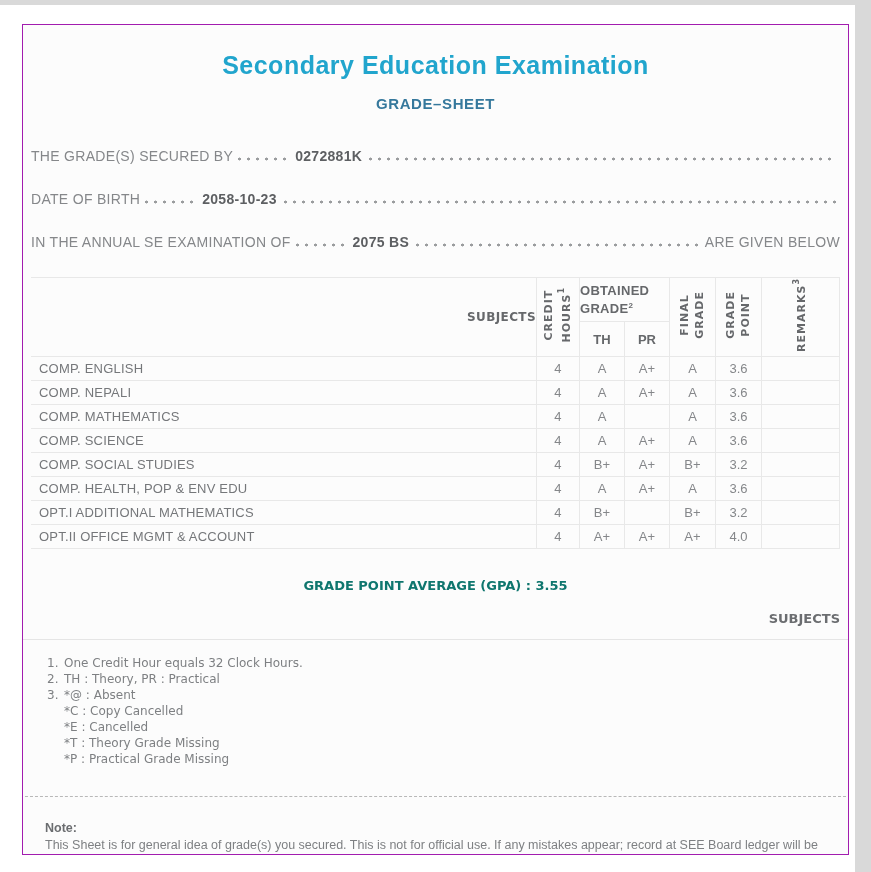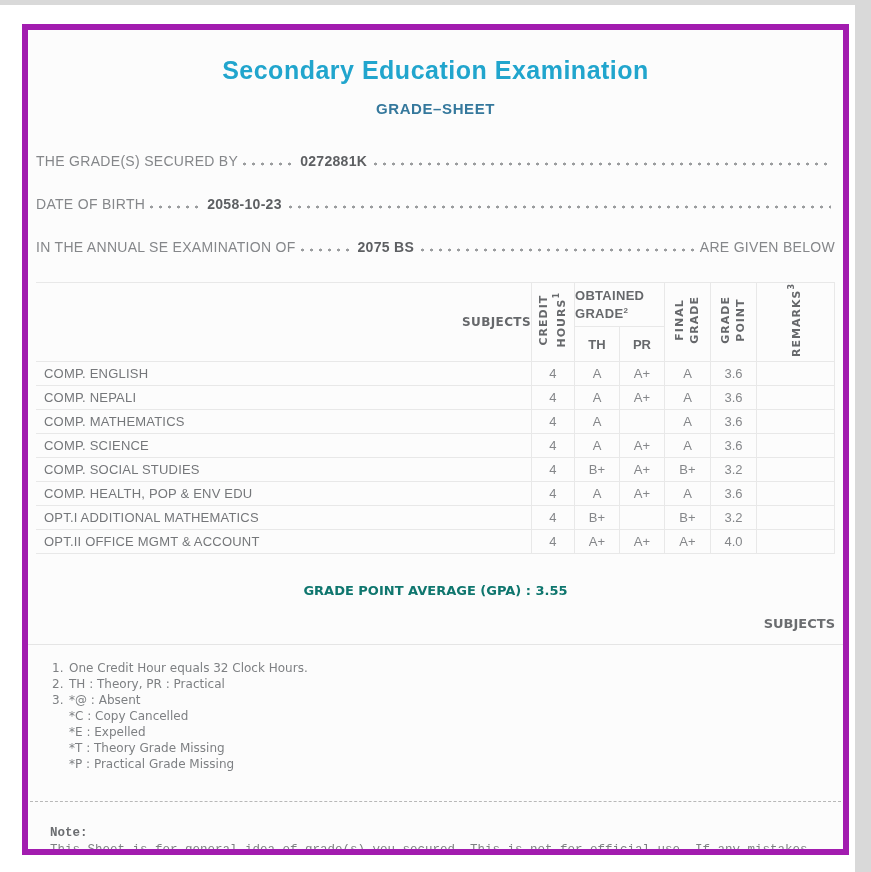--- a/index.html
+++ b/index.html
@@ -18,21 +18,21 @@
   .scrollbar-track {
     position: absolute; top: 0; right: 0;
     width: 16px; height: 872px;
     background: #d9d9d9;
   }
   .card {
     position: absolute;
     left: 22px; top: 24px;
     width: 827px; height: 831px;
     background: #fcfcfc;
-    border: 6px solid #a21caf;
+    border: 1px solid #a21caf;
     padding: 0 8px;
     overflow: hidden;
   }
   
   .doc-title {
     margin-top: 26px;
     text-align: center;
     font-size: 25px;
     font-weight: bold;
     letter-spacing: 0.5px;
@@ -181,21 +181,21 @@
   .fn-num { width: 17px; flex: none; }
   .fn-lines { flex: 1; }
   
   .dashed-divider {
     border-top: 1px dashed #b8b8b8;
     margin: 29px -6px 0 -6px;
   }
   .note-block {
     margin-top: 23px;
     padding: 0 10px 0 14px;
-    font-family: Liberation Mono, monospace;
+    font-family: Liberation Sans, sans-serif;
     font-size: 12.5px;
     color: #7e8083;
     line-height: 17px;
   }
   .note-label { font-weight: bold; color: #6b6d70; }
 </style>
 </head>
 <body>
 
 <div class="top-strip"></div>
@@ -369,21 +369,21 @@
       <span class="fn-num">2.</span>
       <span class="fn-lines">
         <div>TH : Theory, PR : Practical</div>
       </span>
     </div>
     <div class="fn-item">
       <span class="fn-num">3.</span>
       <span class="fn-lines">
         <div>*@ : Absent</div>
         <div>*C : Copy Cancelled</div>
-        <div>*E : Expelled</div>
+        <div>*E : Cancelled</div>
         <div>*T : Theory Grade Missing</div>
         <div>*P : Practical Grade Missing</div>
       </span>
     </div>
   </div>
 
   <div class="dashed-divider"></div>
 
   <div class="note-block">
     <div class="note-label">Note:</div>

